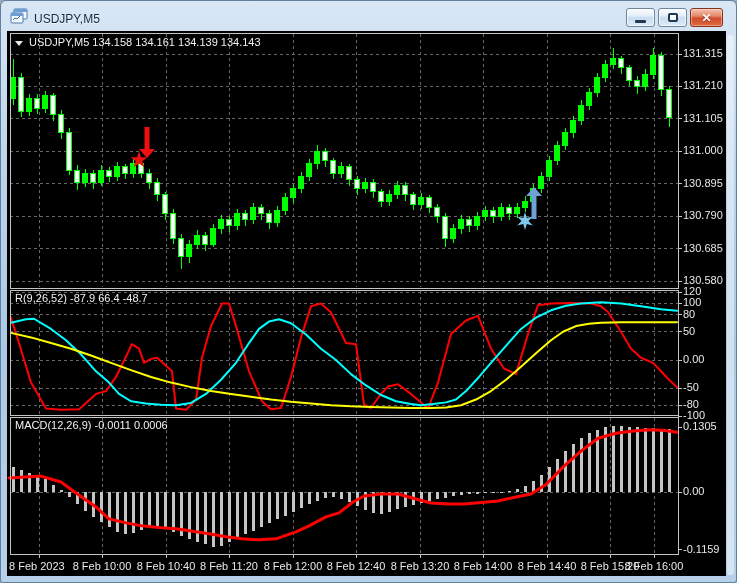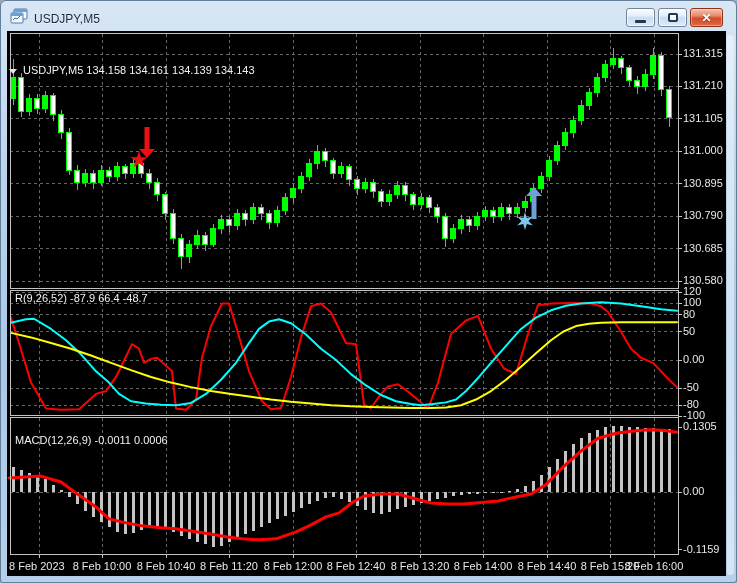--- a/index.html
+++ b/index.html
@@ -421,21 +421,21 @@
         <text x="413" y="536" fill="#e8e8e8" font-size="11" font-family="&quot;Liberation Sans&quot;,sans-serif" text-anchor="middle" dominant-baseline="middle">8 Feb 13:20</text>
         <line x1="476" y1="523" x2="476" y2="527" stroke="#c4c4c4" shape-rendering="crispEdges"></line>
         <text x="476" y="536" fill="#e8e8e8" font-size="11" font-family="&quot;Liberation Sans&quot;,sans-serif" text-anchor="middle" dominant-baseline="middle">8 Feb 14:00</text>
         <line x1="540" y1="523" x2="540" y2="527" stroke="#c4c4c4" shape-rendering="crispEdges"></line>
         <text x="540" y="536" fill="#e8e8e8" font-size="11" font-family="&quot;Liberation Sans&quot;,sans-serif" text-anchor="middle" dominant-baseline="middle">8 Feb 14:40</text>
         <line x1="603" y1="523" x2="603" y2="527" stroke="#c4c4c4" shape-rendering="crispEdges"></line>
         <text x="603" y="536" fill="#e8e8e8" font-size="11" font-family="&quot;Liberation Sans&quot;,sans-serif" text-anchor="middle" dominant-baseline="middle">8 Feb 15:20</text>
         <line x1="647" y1="523" x2="647" y2="527" stroke="#c4c4c4" shape-rendering="crispEdges"></line>
         <text x="647" y="536" fill="#e8e8e8" font-size="11" font-family="&quot;Liberation Sans&quot;,sans-serif" text-anchor="middle" dominant-baseline="middle">8 Feb 16:00</text>
       </svg>
-    <div class="overlay-label" style="left:2px;top:5px;margin-top:28px;">
+    <div class="overlay-label" style="left:8px;top:5px;">
       <span class="tri-down"></span><span>USDJPY,M5 134.158 134.161 134.139 134.143</span>
     </div>
     <div class="overlay-label" style="left:8px;top:261px;text-align:center;">R(9,26,52) -87.9 66.4 -48.7</div>
-    <div class="overlay-label" style="left:8px;top:403px;">MACD(12,26,9) -0.0011 0.0006</div>
+    <div class="overlay-label" style="left:8px;top:388px;">MACD(12,26,9) -0.0011 0.0006</div>
   </div>
 
   <div class="side-glass"></div>
 </div>
 
 </body></html>

